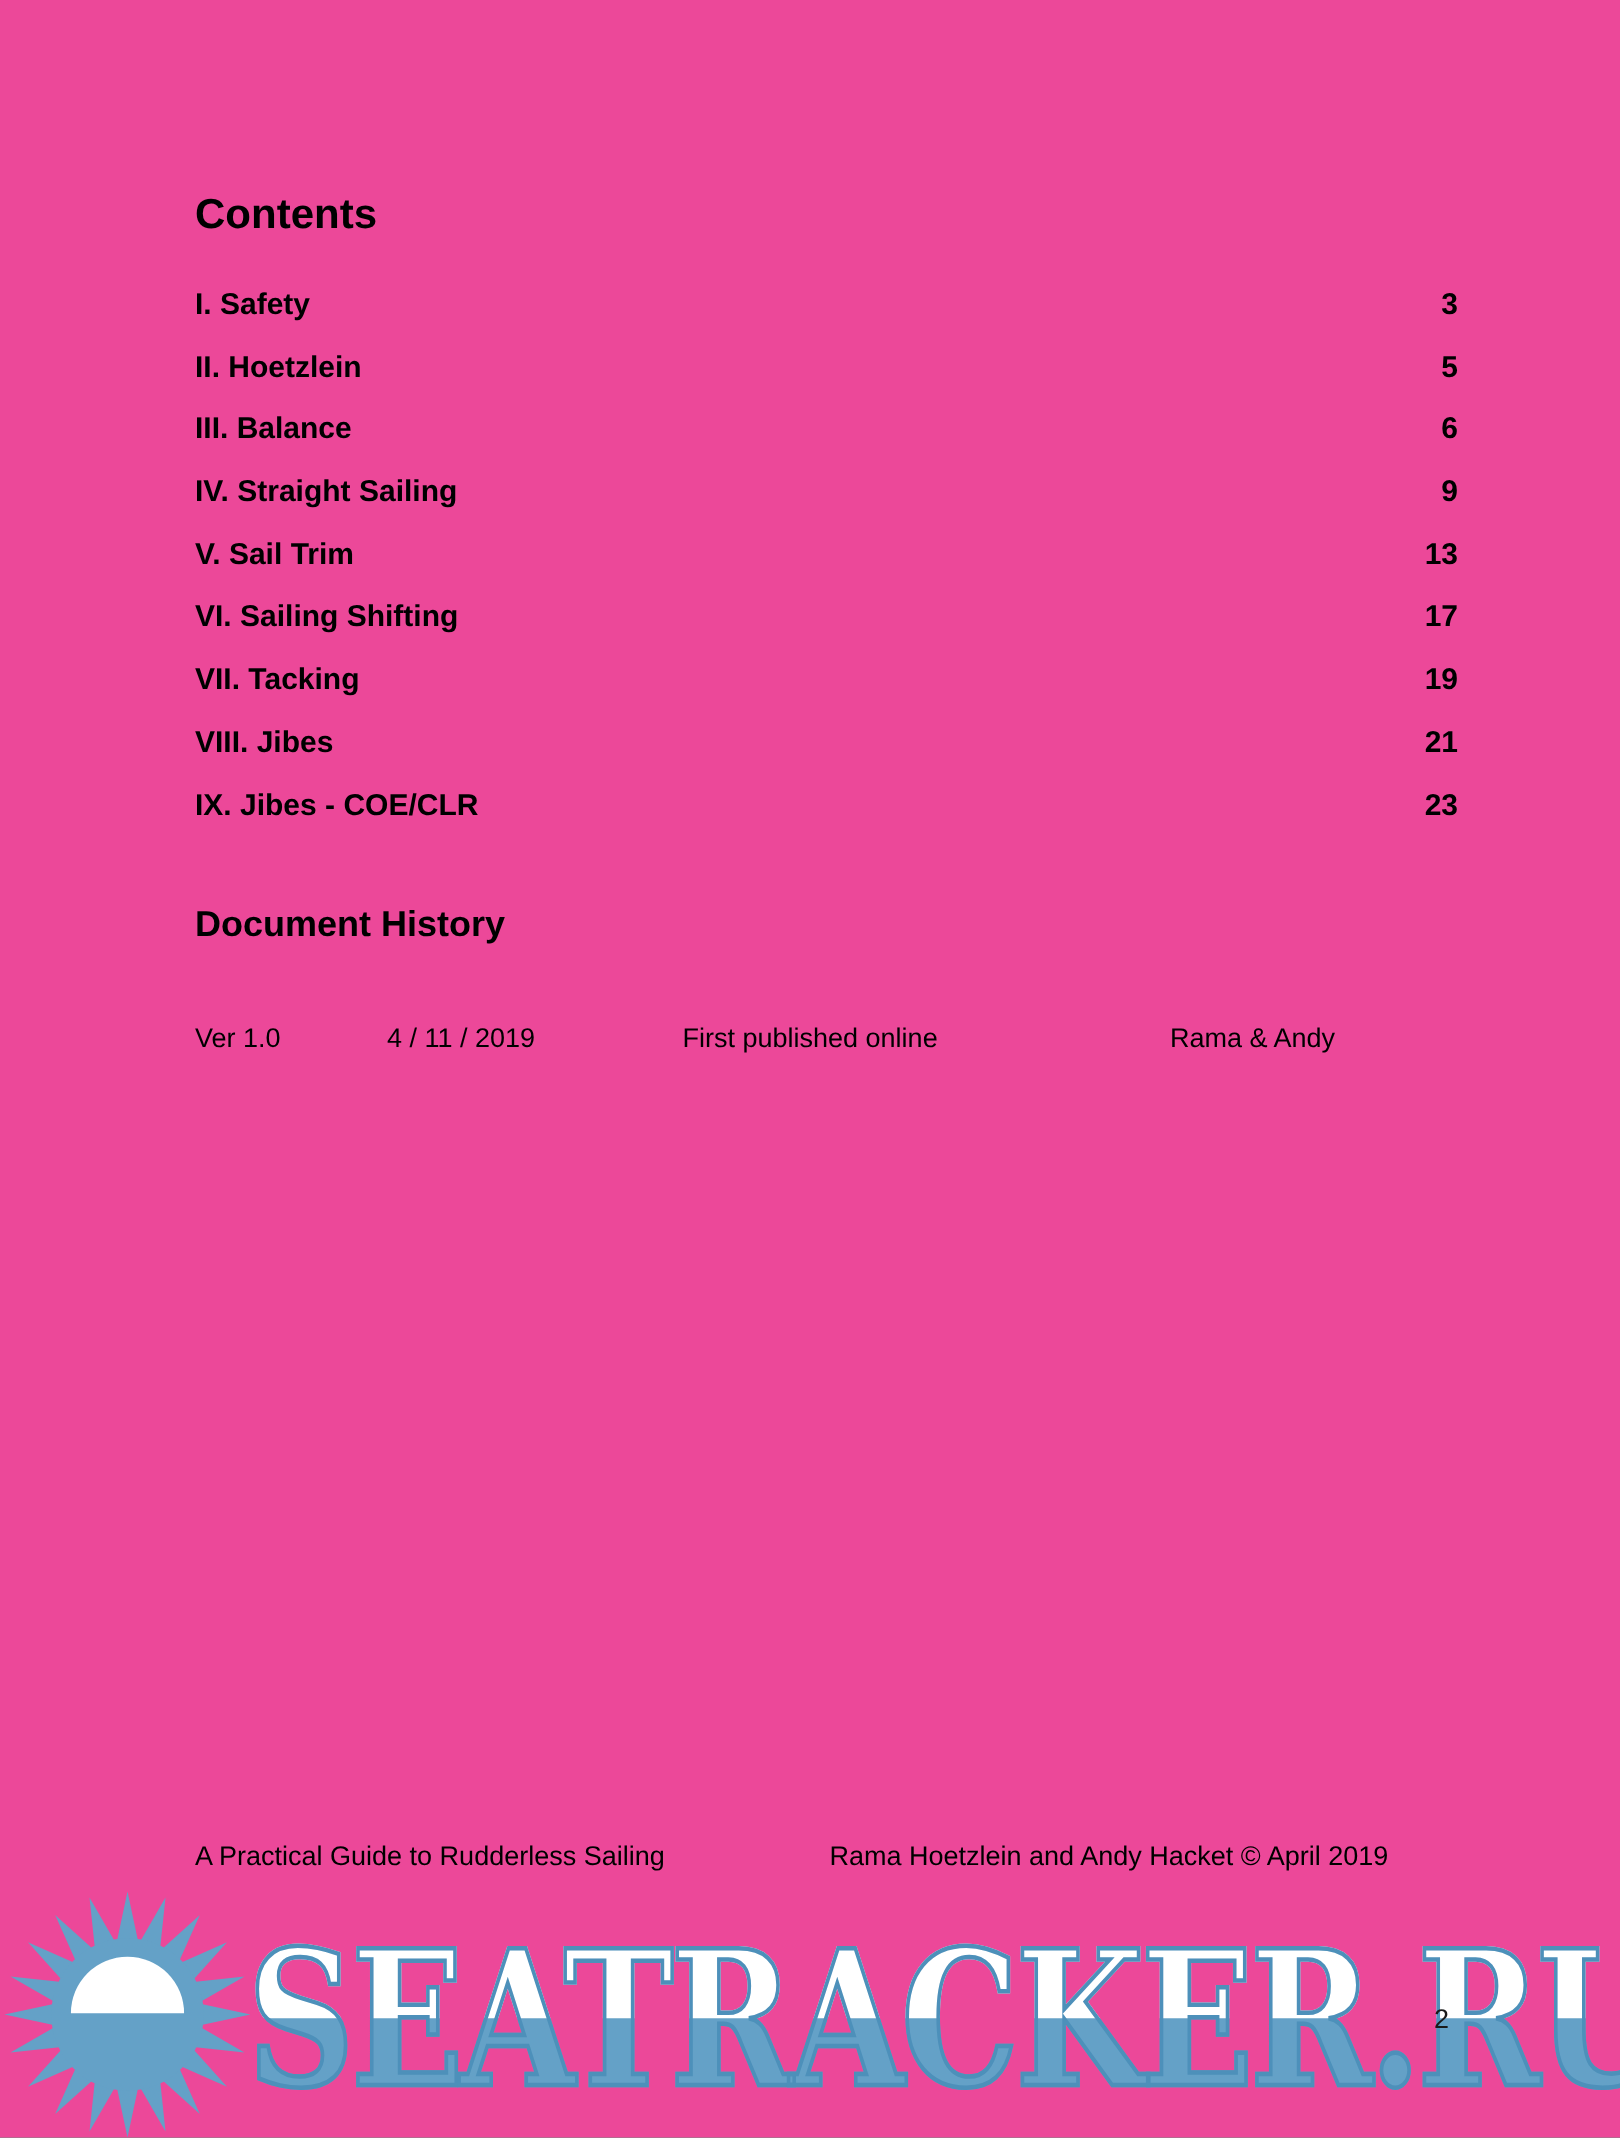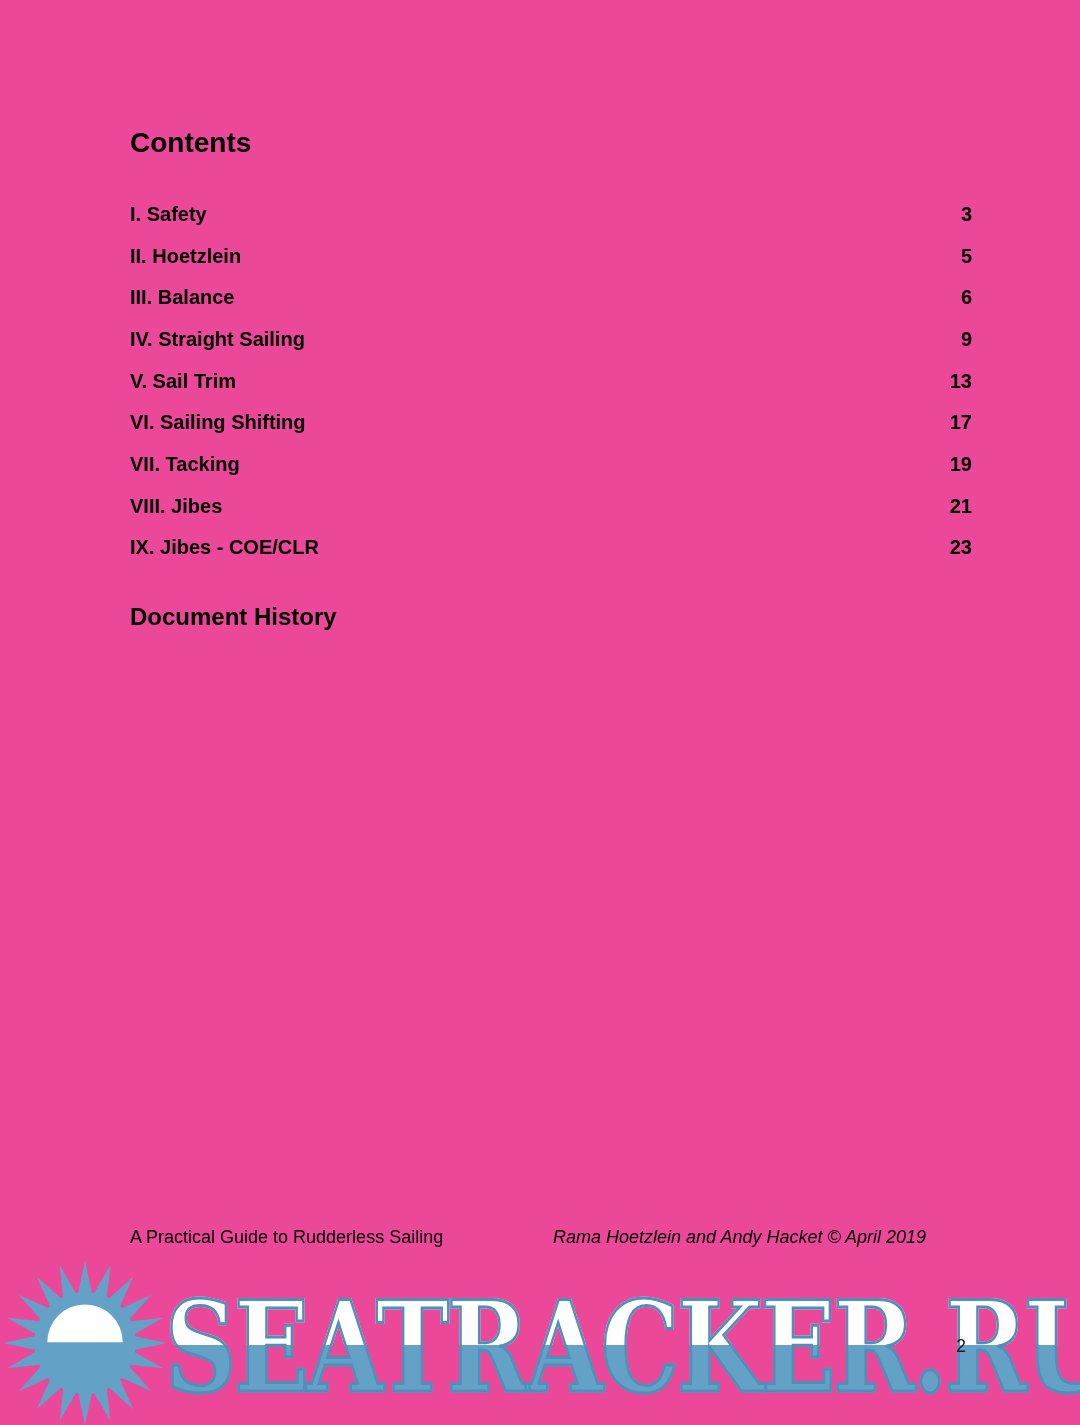--- a/index.html
+++ b/index.html
@@ -25,21 +25,21 @@
 
   .toc {
     position: absolute;
     left: 130px;
     top: 193px;
     width: 842px;
   }
   .toc-row {
     display: flex;
     justify-content: space-between;
-    align-items: center;
+    align-items: flex-start;
     height: 41.7px;
     font-size: 20px;
     font-weight: bold;
     line-height: 1;
   }
 
   .doc-history-heading {
     position: absolute;
     left: 130px;
     top: 607px;
@@ -48,21 +48,21 @@
     line-height: 20px;
   }
   .history-row { position: absolute; top: 682px; left: 0; width: 1080px; height: 20px; font-size: 18px; line-height: 20px; }
   .history-version { position: absolute; left: 130px; }
   .history-date { position: absolute; left: 258px; }
   .history-note { position: absolute; left: 455px; }
   .history-authors { position: absolute; left: 780px; }
 
   .footer { position: absolute; top: 1197px; left: 0; width: 1080px; height: 20px; font-size: 18px; line-height: 20px; margin-top: 30px; }
   .footer-left { position: absolute; left: 130px; }
-  .footer-right { position: absolute; left: 553px; font-style: italic; }
+  .footer-right { position: absolute; left: 553px; }
 
   .page-number {
     position: absolute;
     left: 956px;
     top: 1336px;
     font-size: 18px;
     line-height: 20px;
     color: #1a1a1a;
     z-index: 6;
   }
@@ -142,20 +142,26 @@
       </div>
 
       <div class="toc-row">
         <span class="toc-label">IX. Jibes - COE/CLR</span>
         <span class="toc-page">23</span>
       </div>
     </div>
 
   <div class="doc-history-heading">Document History</div>
 
+  <div class="history-row">
+    <span class="history-version">Ver 1.0</span>
+    <span class="history-date">4 / 11 / 2019</span>
+    <span class="history-note">First published online</span>
+    <span class="history-authors">Rama &amp; Andy</span>
+  </div>
 
   <div class="footer">
     <span class="footer-left">A Practical Guide to Rudderless Sailing</span>
     <span class="footer-right">Rama Hoetzlein and Andy Hacket © April 2019</span>
   </div>
 
   <div class="page-number">2</div>
 
   <div class="watermark">
     <svg class="sun-logo" viewBox="0 0 200 200" xmlns="http://www.w3.org/2000/svg">

